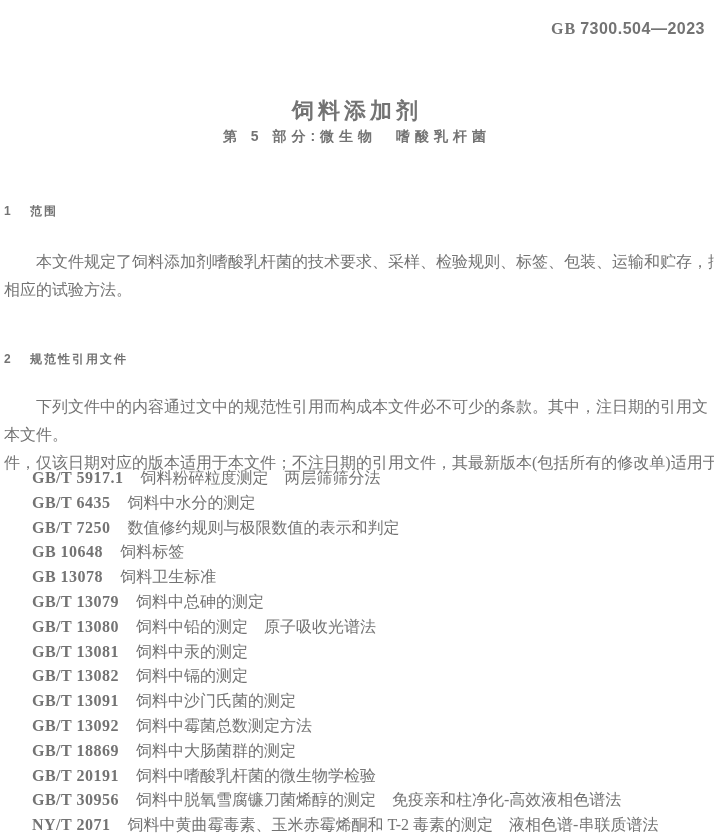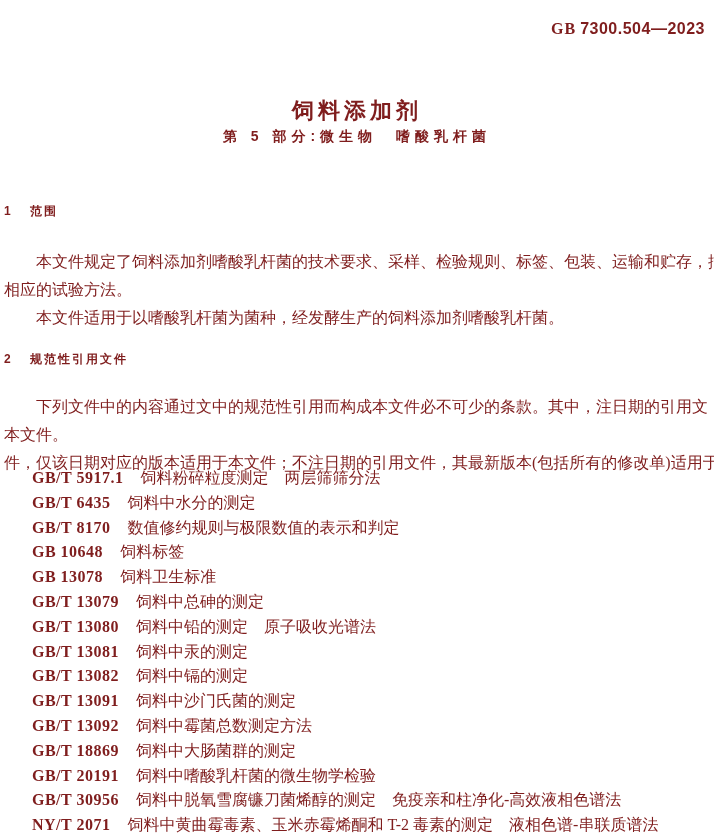--- a/index.html
+++ b/index.html
@@ -5,21 +5,21 @@
   html, body {
     margin: 0;
     padding: 0;
     background: #ffffff;
   }
   .page {
     position: relative;
     width: 714px;
     height: 837px;
     background: #ffffff;
-    color: #7f1d1d;
+    color: #737373;
     overflow: hidden;
     font-family: "Liberation Serif", "DejaVu Serif", serif;
   }
   .header-no {
     position: absolute;
     top: 20px;
     right: 9px;
     white-space: nowrap;
   }
   .header-no .gb {
@@ -120,38 +120,37 @@
   <div class="doc-title-2">第 5 部分:微生物　嗜酸乳杆菌</div>
 
   <div class="sec-heading" id="h-sec1">
     <span class="sec-no">1</span>
     <span>范围</span>
   </div>
 
   <div class="body-block" id="sec1-body">
       <div class="text-line">　　本文件规定了饲料添加剂嗜酸乳杆菌的技术要求、采样、检验规则、标签、包装、运输和贮存，描述了</div>
       <div class="text-line">相应的试验方法。</div>
-      <div class="text-line">　　本文件适用于以嗜酸乳杆菌为菌种，经发酵生产的饲料添加剂嗜酸乳杆菌。</div>
     </div>
 
   <div class="sec-heading" id="h-sec2">
     <span class="sec-no">2</span>
     <span>规范性引用文件</span>
   </div>
 
   <div class="body-block" id="sec2-body">
       <div class="text-line">　　下列文件中的内容通过文中的规范性引用而构成本文件必不可少的条款。其中，注日期的引用文</div>
       <div class="text-line">本文件。</div>
       <div class="text-line">件，仅该日期对应的版本适用于本文件；不注日期的引用文件，其最新版本(包括所有的修改单)适用于</div>
     </div>
 
   <div class="ref-list">
       <div class="ref-line"><span class="ref-code">GB/T 5917.1</span><span>饲料粉碎粒度测定　两层筛筛分法</span></div>
       <div class="ref-line"><span class="ref-code">GB/T 6435</span><span>饲料中水分的测定</span></div>
-      <div class="ref-line"><span class="ref-code">GB/T 8170</span><span>数值修约规则与极限数值的表示和判定</span></div>
+      <div class="ref-line"><span class="ref-code">GB/T 7250</span><span>数值修约规则与极限数值的表示和判定</span></div>
       <div class="ref-line"><span class="ref-code">GB 10648</span><span>饲料标签</span></div>
       <div class="ref-line"><span class="ref-code">GB 13078</span><span>饲料卫生标准</span></div>
       <div class="ref-line"><span class="ref-code">GB/T 13079</span><span>饲料中总砷的测定</span></div>
       <div class="ref-line"><span class="ref-code">GB/T 13080</span><span>饲料中铅的测定　原子吸收光谱法</span></div>
       <div class="ref-line"><span class="ref-code">GB/T 13081</span><span>饲料中汞的测定</span></div>
       <div class="ref-line"><span class="ref-code">GB/T 13082</span><span>饲料中镉的测定</span></div>
       <div class="ref-line"><span class="ref-code">GB/T 13091</span><span>饲料中沙门氏菌的测定</span></div>
       <div class="ref-line"><span class="ref-code">GB/T 13092</span><span>饲料中霉菌总数测定方法</span></div>
       <div class="ref-line"><span class="ref-code">GB/T 18869</span><span>饲料中大肠菌群的测定</span></div>
       <div class="ref-line"><span class="ref-code">GB/T 20191</span><span>饲料中嗜酸乳杆菌的微生物学检验</span></div>

